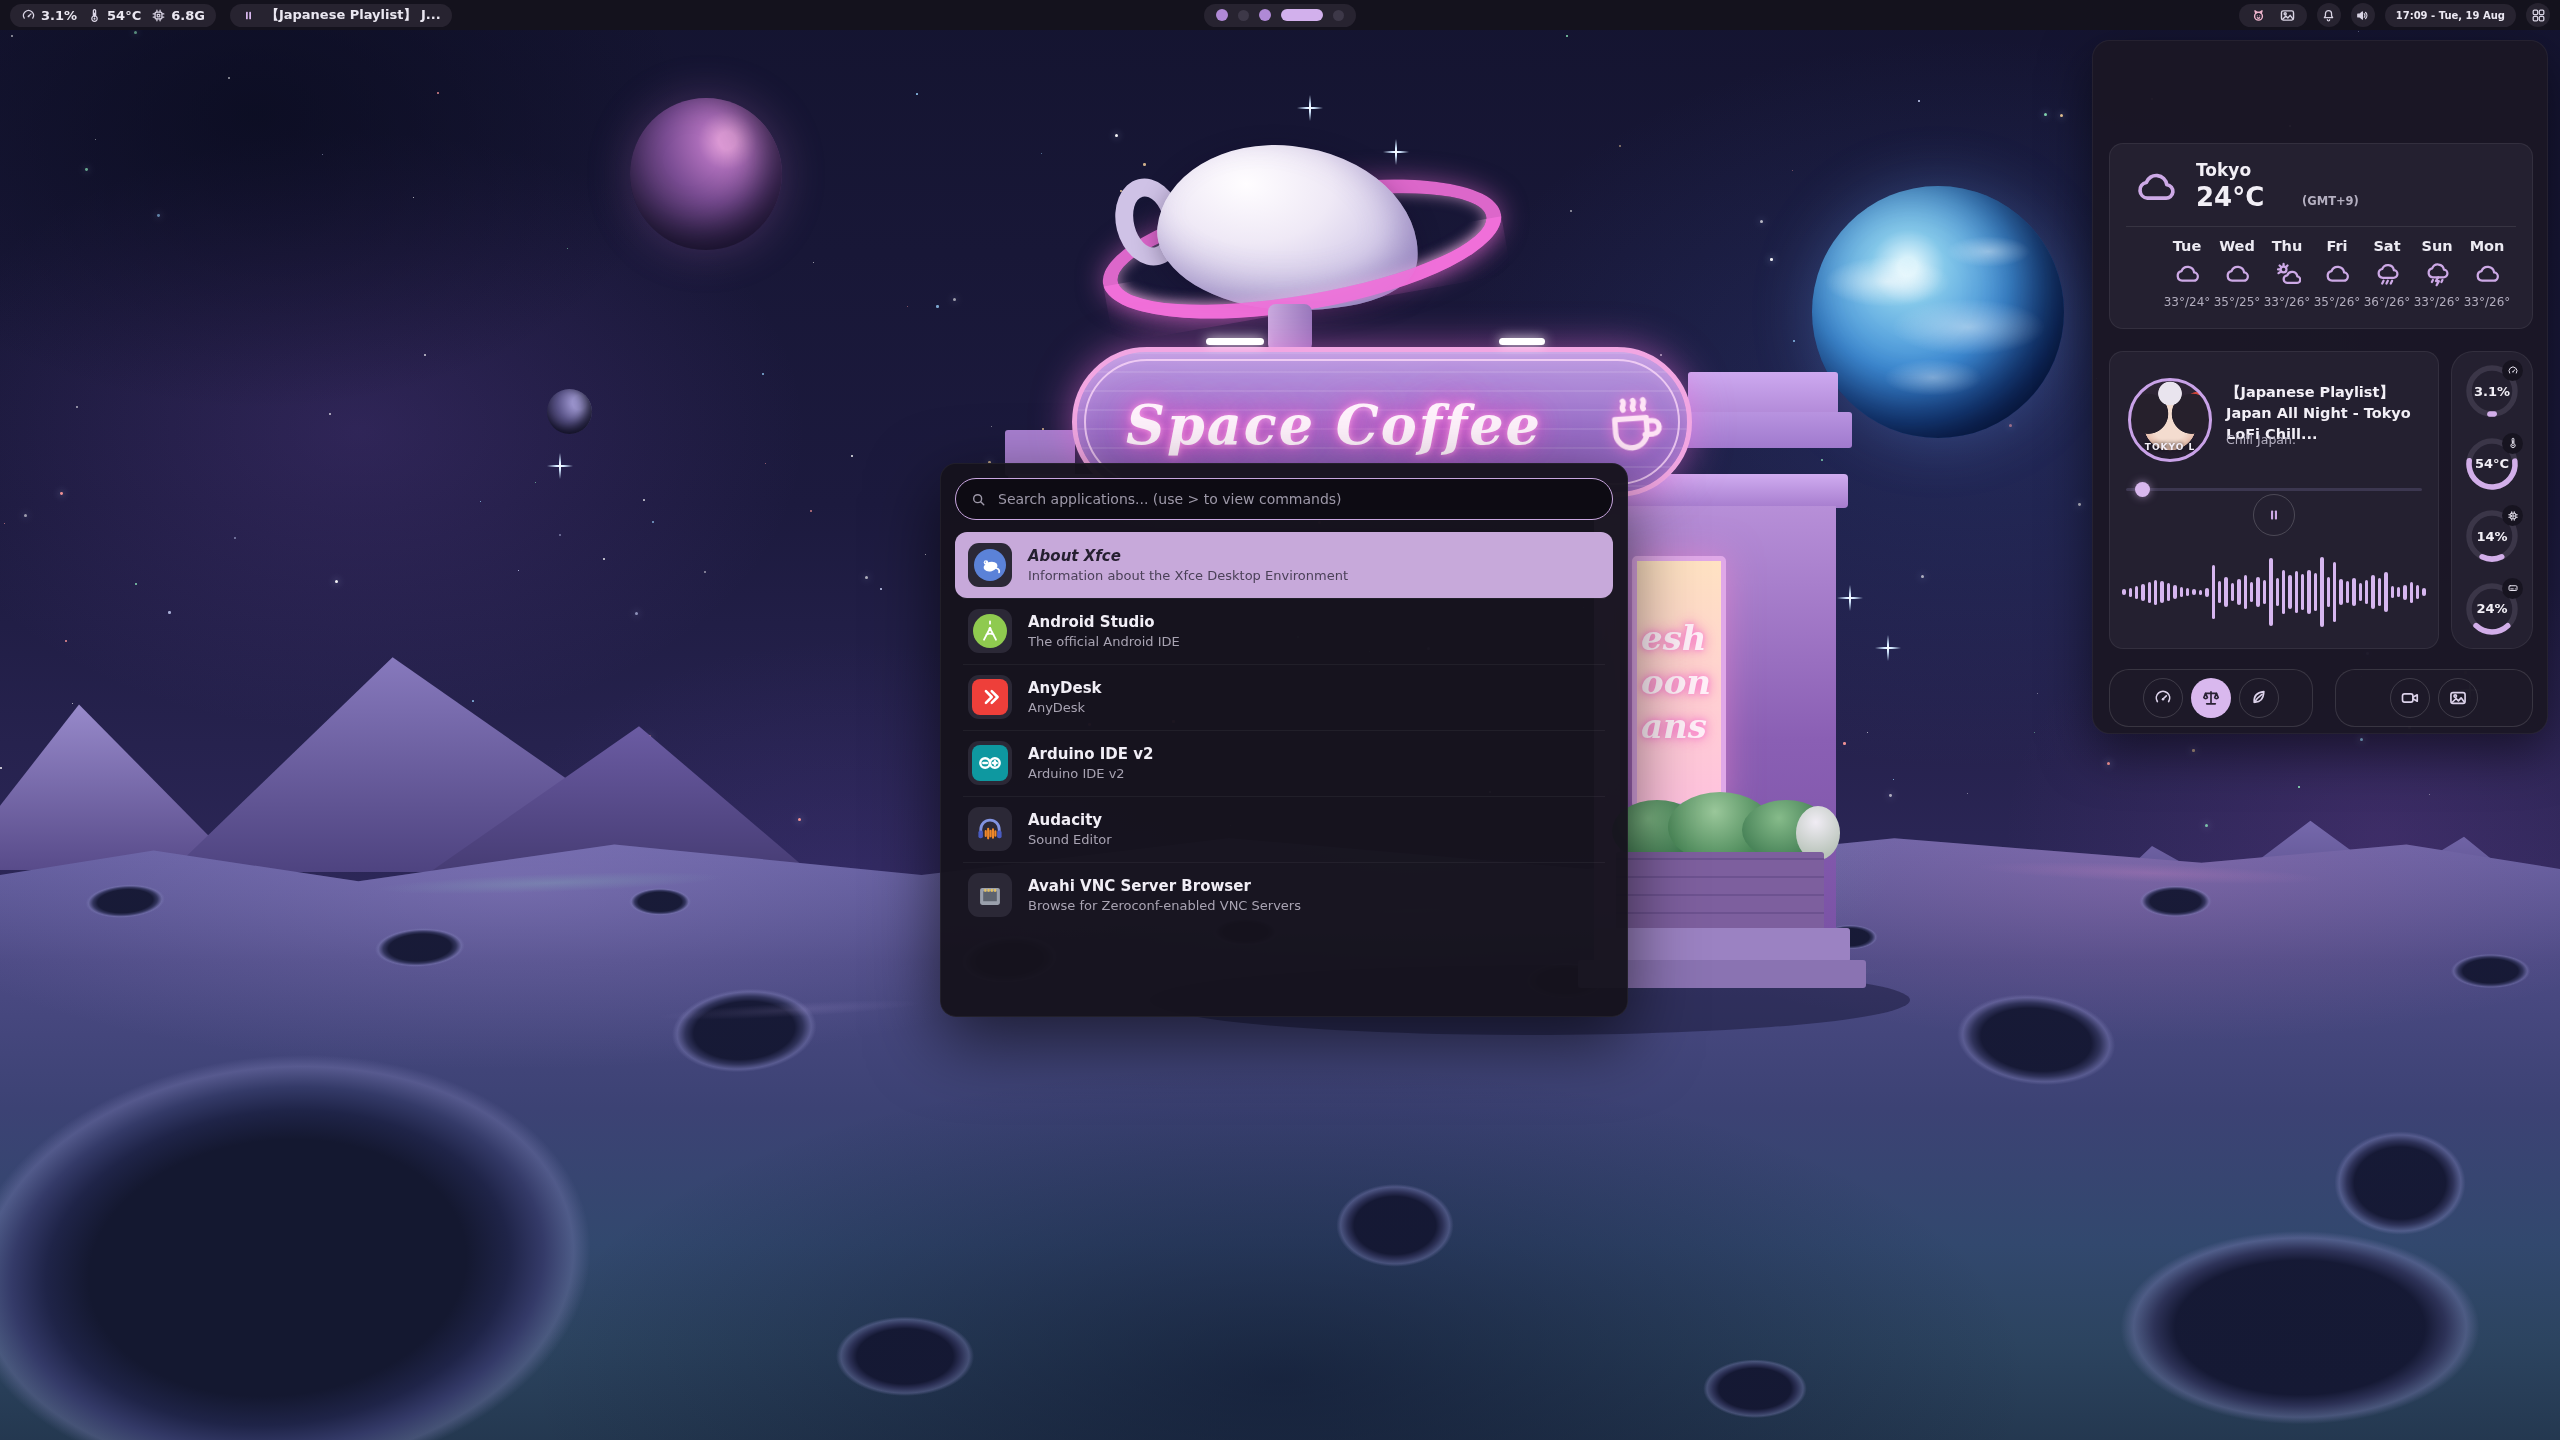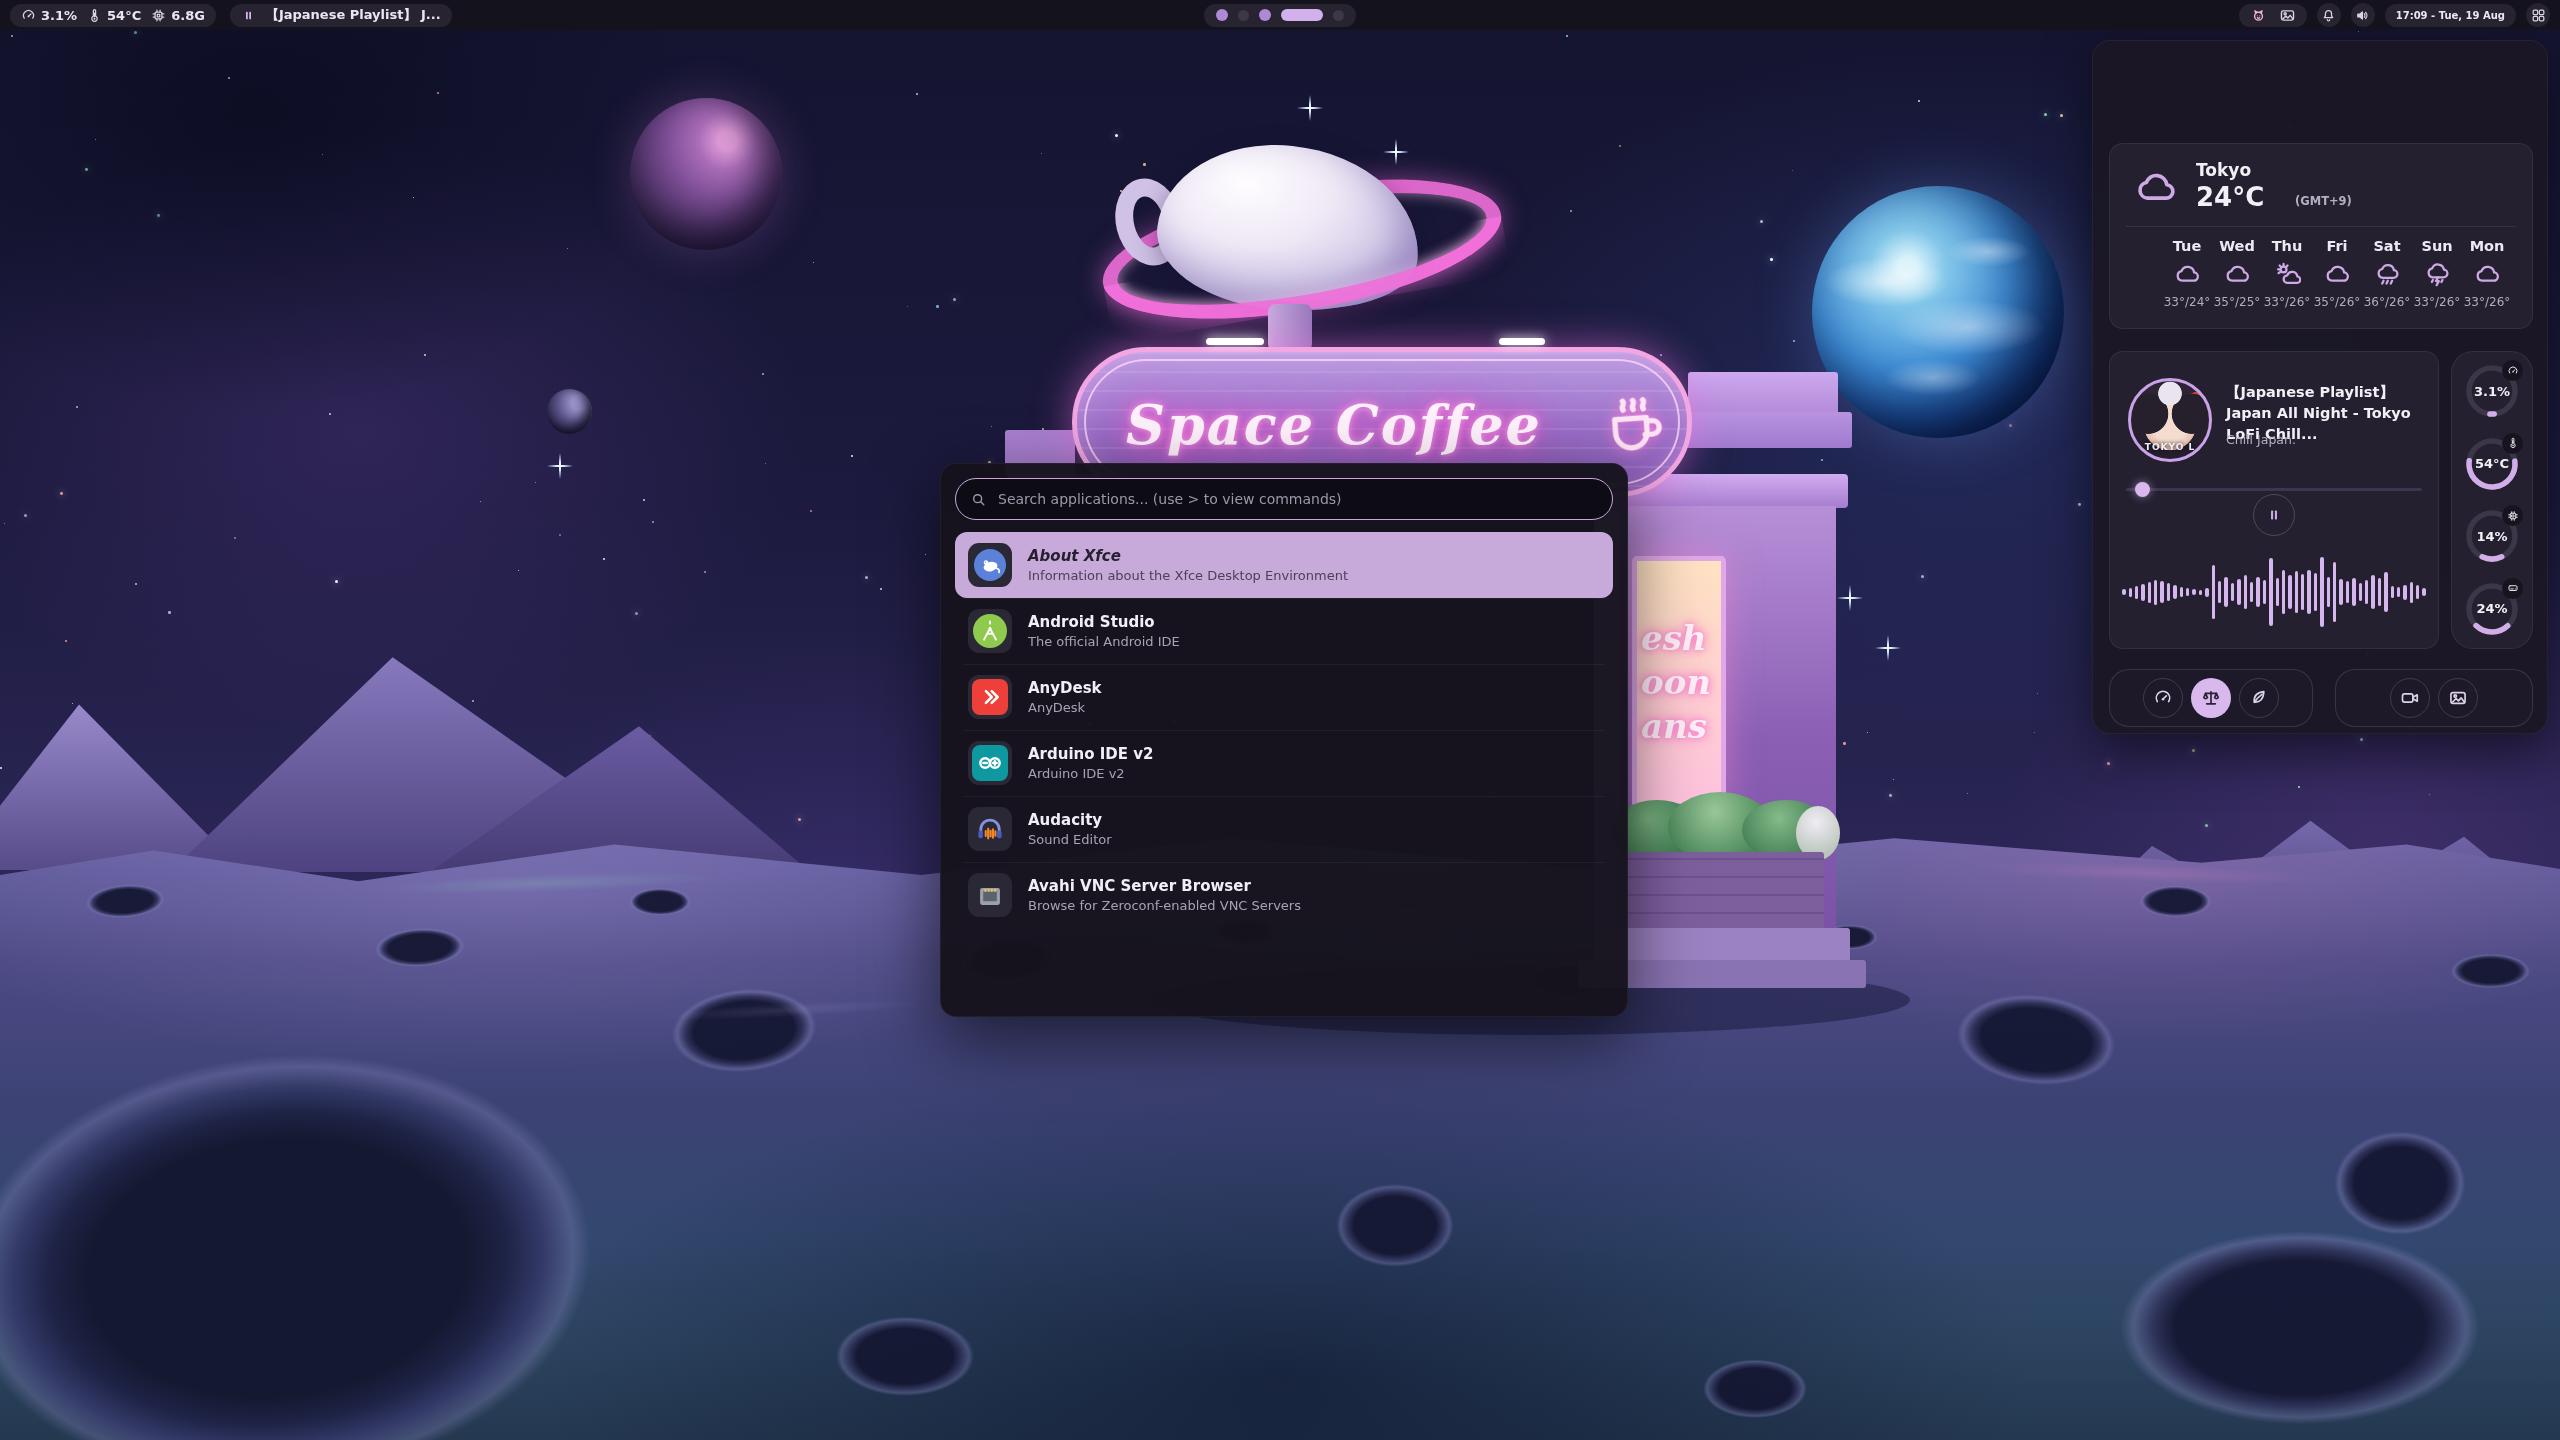--- a/index.html
+++ b/index.html
@@ -161,21 +161,21 @@
   .u-up{font-size:13px;color:#c6c2d0;line-height:1.25;}
   .u-btns{margin-left:auto;display:flex;gap:10px;}
   .circle-btn{width:36px;height:36px;border-radius:50%;border:1.5px solid rgba(255,255,255,.16);
     display:flex;align-items:center;justify-content:center;color:#cda9e6;background:transparent;}
   .circle-btn svg{width:19px;height:19px;}
   .weathercard{left:16px;top:102px;width:424px;height:186px;}
   .w-big{position:absolute;left:18px;top:22px;width:56px;height:44px;color:#cda9e6;}
   .w-big svg{width:100%;height:100%;}
   .w-city{position:absolute;left:86px;top:16px;font-size:17px;font-weight:700;color:#f2eff6;}
   .w-temp{position:absolute;left:86px;top:38px;font-size:26px;font-weight:700;color:#f2eff6;}
-  .w-tz{position:absolute;left:185px;top:50px;font-size:11.5px;font-weight:600;color:#b4afc0;}
+  .w-tz{position:absolute;left:192px;top:50px;font-size:11.5px;font-weight:600;color:#b4afc0;}
   .w-div{position:absolute;left:16px;right:16px;top:82px;height:1px;background:rgba(255,255,255,.09);}
   .forecast{position:absolute;left:14px;right:14px;top:94px;bottom:10px;display:flex;justify-content:flex-end;padding:0 6px;}
   .fc-col{width:50px;display:flex;flex-direction:column;align-items:center;}
   .fc-day{font-size:14.5px;font-weight:700;color:#eceaf2;}
   .fc-ico{width:27px;height:27px;color:#cda9e6;margin-top:7px;}
   .fc-ico svg{width:100%;height:100%;}
   .fc-temp{font-size:12px;color:#b2adbe;margin-top:7px;white-space:nowrap;}
   .mediacard{left:16px;top:310px;width:330px;height:298px;}
   .album{position:absolute;left:18px;top:26px;width:84px;height:84px;border-radius:50%;border:3px solid #c9a2e8;overflow:hidden;
     background:

